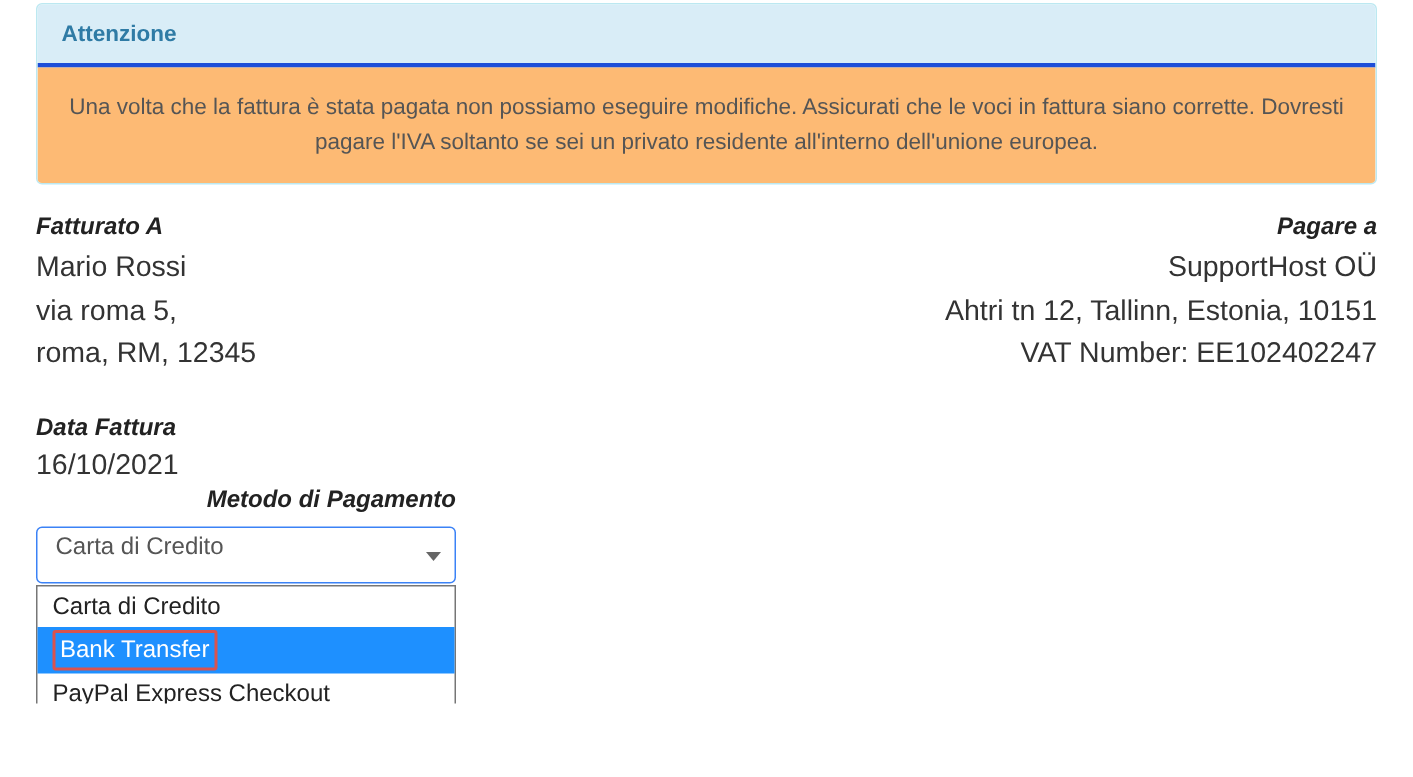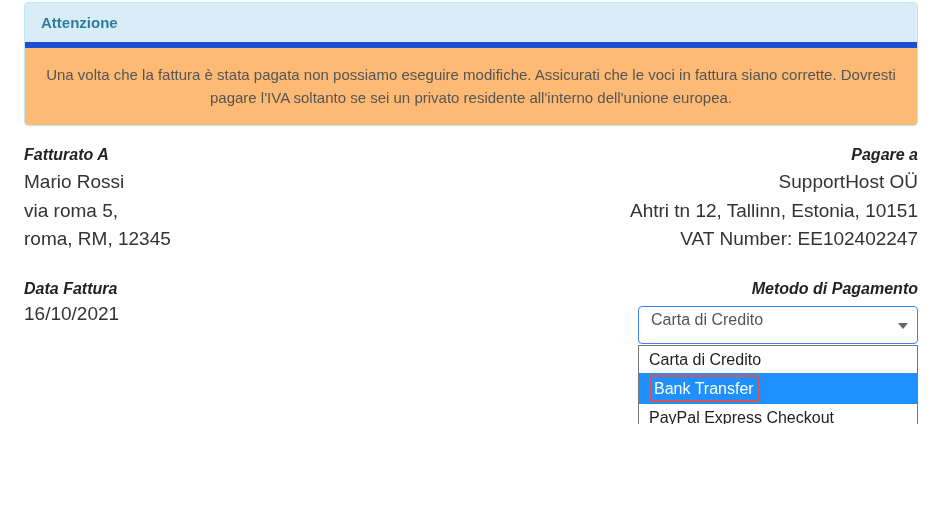--- a/index.html
+++ b/index.html
@@ -24,21 +24,21 @@
       margin-top: 2px;
       margin-bottom: 20px;
       overflow: hidden;
     }
     .alert-header {
       background: #d9edf7;
       padding: 11px 16px;
       color: #2f7ba5;
       font-weight: bold;
       font-size: 15px;
-      border-bottom: 6px solid #1d4ed8;
+      border-bottom: 3px solid #1d4ed8;
     }
     .alert-body {
       background: #fdba74;
       padding: 16px 20px;
       color: #555;
       text-align: center;
       font-size: 15px;
       line-height: 1.5;
     }
     .details-row {
@@ -62,20 +62,21 @@
     .detail-line {
       font-size: 19px;
       color: #333;
       line-height: 1.5;
     }
     .second-row {
       display: flex;
       justify-content: space-between;
       align-items: flex-start;
       margin-bottom: 56px;
+      flex-direction: column;
     }
     .second-row .left-col .section-title {
       margin-bottom: 2px;
     }
     .second-row .right-col .section-title {
       margin-bottom: 8px;
     }
     .payment-wrap {
       position: relative;
       display: inline-block;

